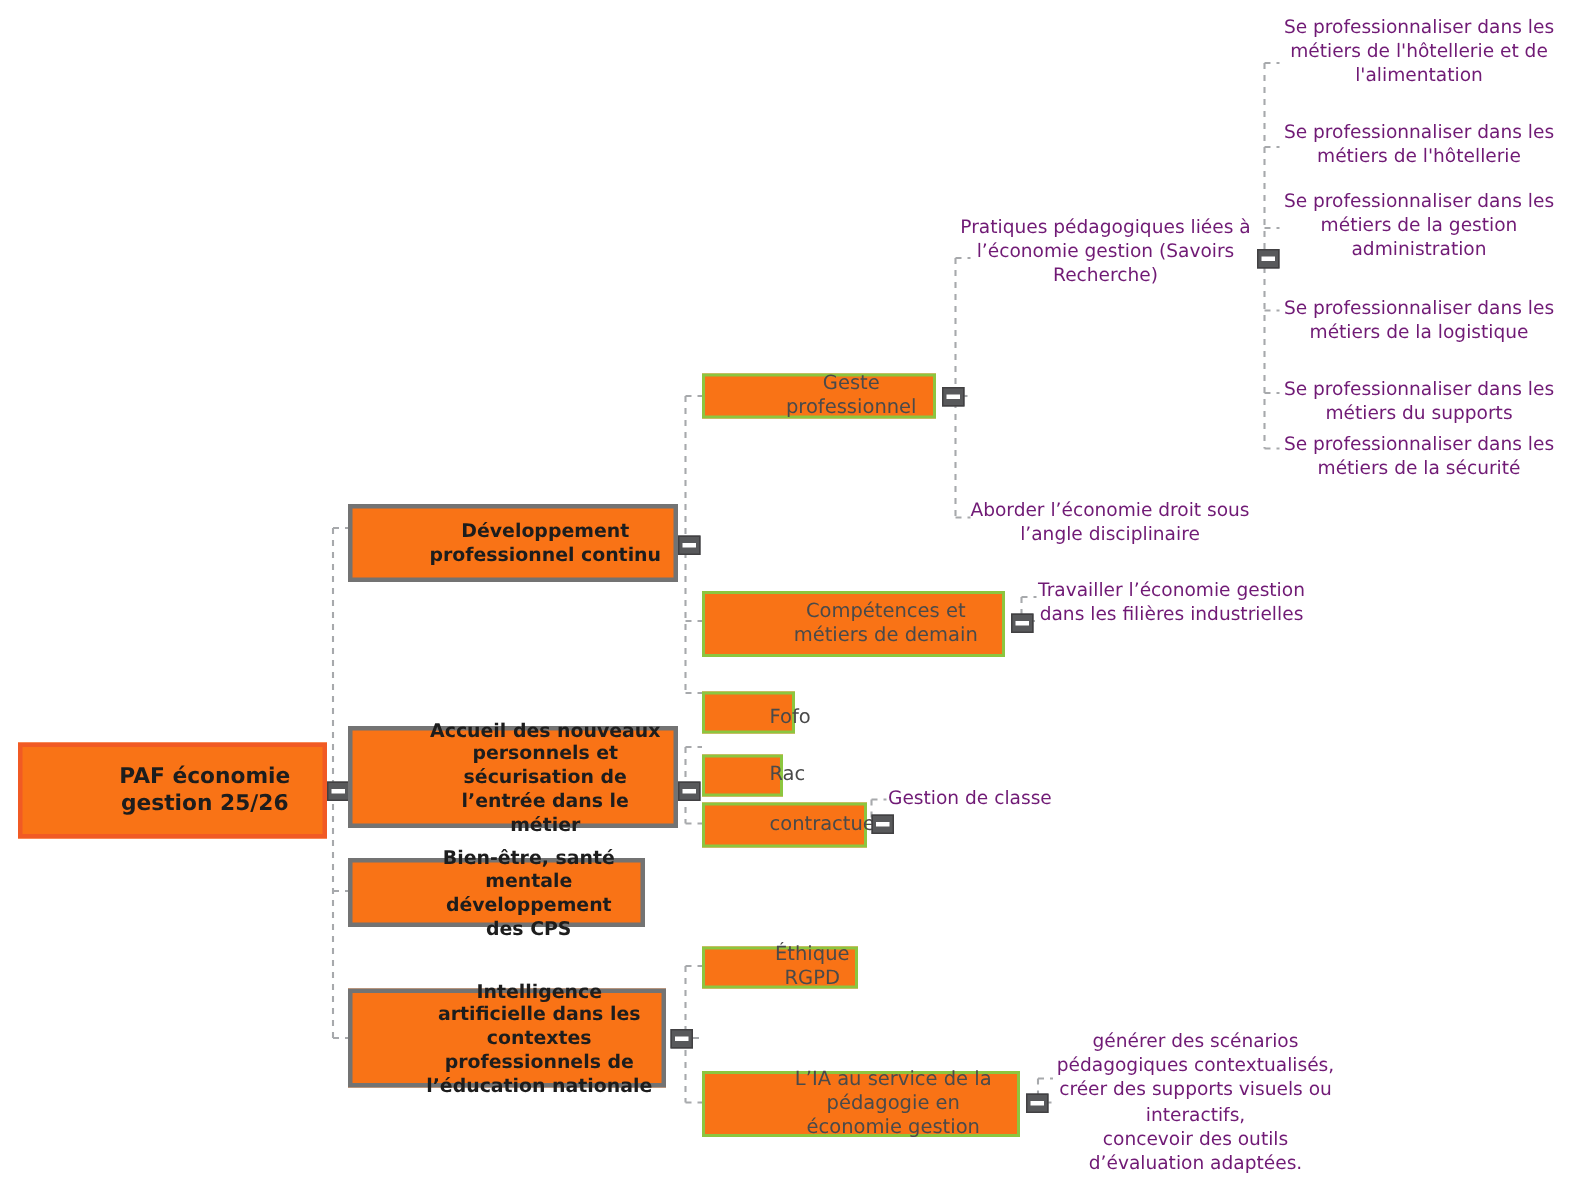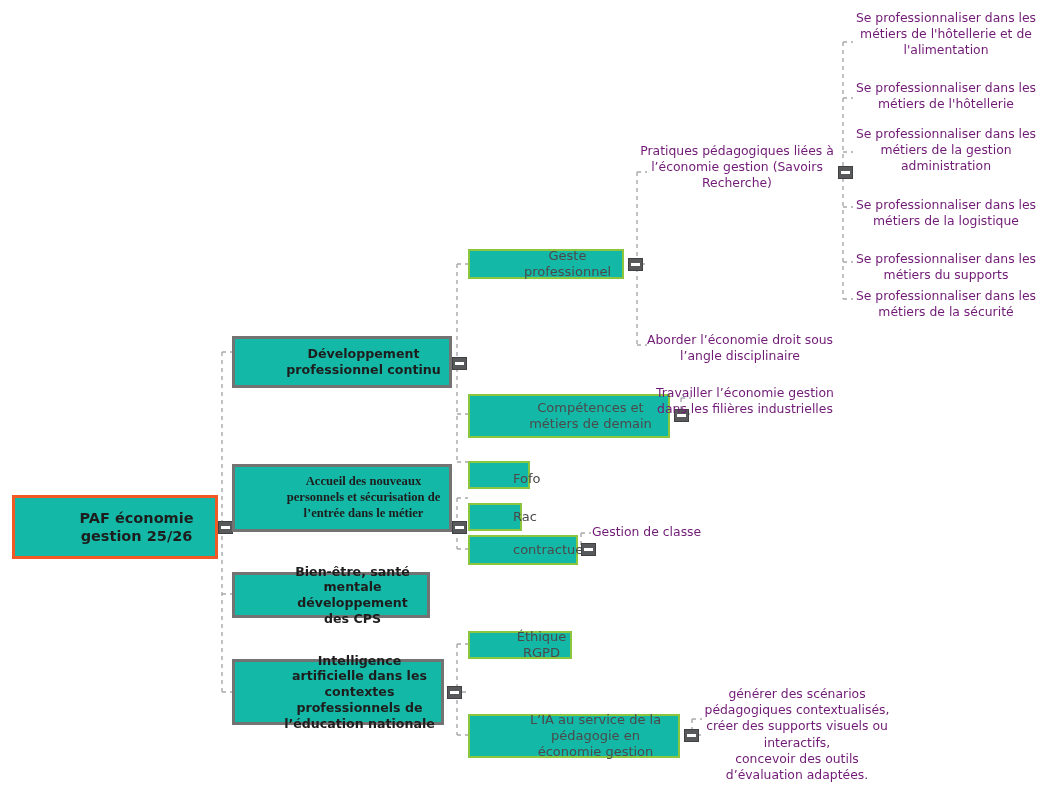--- a/index.html
+++ b/index.html
@@ -11,21 +11,21 @@
   }
   #canvas{position:relative;width:1051px;height:785px;}
 
   
   #edges{position:absolute;left:0;top:0;width:1051px;height:785px;pointer-events:none;}
 
   
   .node{
     position:absolute;
     box-sizing:border-box;
-    background:#14b8a6;
+    background:#f97316;
     display:flex;align-items:center;justify-content:center;
     text-align:center;
     line-height:1.25;
     padding-left:43px;
   }
   .node .lbl{display:block;width:100%;padding:0 6px;}
 
   .root{
     border:3px solid #f15a24;
     font-weight:bold;
@@ -137,21 +137,21 @@
     <i></i>
   </div>
 
   <div class="node lvl1" style="left:232px;top:336px;width:220px;height:52px;">
     <span class="lbl">Développement professionnel continu</span>
   </div>
   <div class="toggle" style="left:452px;top:357px;">
     <i></i>
   </div>
 
-  <div class="node lvl1" style="left:232px;top:464px;width:220px;height:68px;font-family:Liberation Serif, serif;">
+  <div class="node lvl1" style="left:232px;top:484px;width:220px;height:68px;">
     <span class="lbl">Accueil des nouveaux personnels et sécurisation de l’entrée dans le métier</span>
   </div>
   <div class="toggle" style="left:452px;top:521px;">
     <i></i>
   </div>
 
   <div class="node lvl1" style="left:232px;top:572px;width:198px;height:46px;">
     <span class="lbl">Bien-être, santé mentale développement des CPS</span>
   </div>
 
@@ -206,21 +206,21 @@
     <span>Pratiques pédagogiques liées à l’économie gestion (Savoirs Recherche)</span>
   </div>
   <div class="toggle" style="left:838px;top:166px;">
     <i></i>
   </div>
 
   <div class="leaf" style="left:640px;top:332px;width:200px;">
     <span>Aborder l’économie droit sous l’angle disciplinaire</span>
   </div>
 
-  <div class="leaf" style="left:650px;top:385px;width:190px;">
+  <div class="leaf" style="left:686px;top:385px;width:190px;">
     <span>Travailler l’économie gestion dans les filières industrielles</span>
   </div>
 
   <div class="leaf" style="left:592px;top:524px;width:130px;text-align:left;">
     <span>Gestion de classe</span>
   </div>
 
   <div class="leaf" style="left:697px;top:670px;width:200px;white-space:pre-line;">
     <span>générer des scénarios pédagogiques contextualisés, créer des supports visuels ou interactifs,
 concevoir des outils d’évaluation adaptées.</span>

